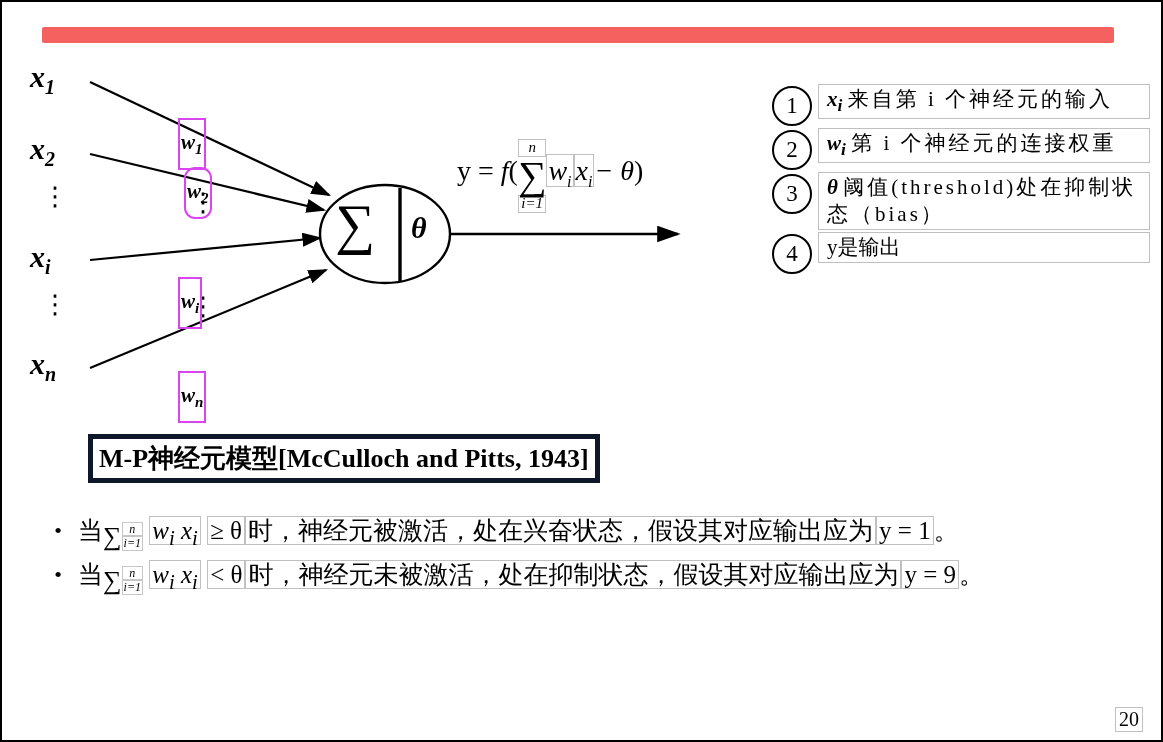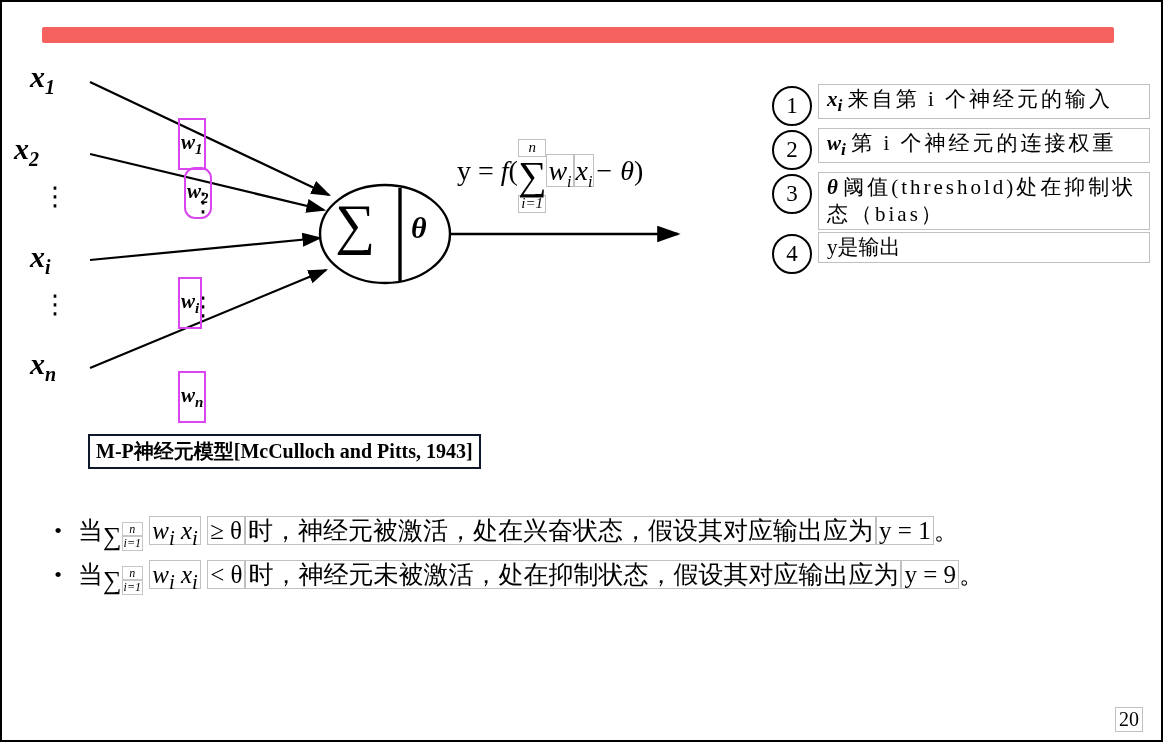--- a/index.html
+++ b/index.html
@@ -122,23 +122,23 @@
     border: 1px solid #c0c0c0;
     padding: 0 1px;
     font-style: italic;
   }
   .boxed-var sub { font-size: 16px; }
   
   .caption {
     position: absolute;
     left: 86px;
     top: 432px;
-    font-size: 20px;
-    font-weight: bold;
-    border: 2px solid #0f172a;
+    font-size: 26px;
+    font-weight: bold;
+    border: 5px solid #0f172a;
     padding: 2px 6px;
     background: transparent;
     white-space: nowrap;
   }
   
   .legend {
     position: absolute;
     left: 770px;
     top: 82px;
     width: 378px;
@@ -258,21 +258,21 @@
     <line x1="88" y1="366" x2="324" y2="268" stroke="#000" stroke-width="2.2" marker-end="url(#arrow)"></line>
 
     <ellipse cx="383" cy="232" rx="65" ry="49" fill="#ffffff" stroke="#000" stroke-width="2.4"></ellipse>
 
     <line x1="398" y1="186" x2="398" y2="279" stroke="#000" stroke-width="3.4"></line>
 
     <line x1="448" y1="232" x2="676" y2="232" stroke="#000" stroke-width="2.6" marker-end="url(#arrow)"></line>
   </svg>
 
   <div class="xlabel" style="left:28px; top:58px;"><span>x</span><sub>1</sub></div>
-  <div class="xlabel" style="left:12px; top:130px;"><span>x</span><sub>2</sub></div>
+  <div class="xlabel" style="left:28px; top:130px;"><span>x</span><sub>2</sub></div>
   <div class="xlabel" style="left:28px; top:238px;"><span>x</span><sub>i</sub></div>
   <div class="xlabel" style="left:28px; top:345px;"><span>x</span><sub>n</sub></div>
 
   <div class="vdots" style="left:40px; top:190px;">⋮</div>
   <div class="vdots" style="left:40px; top:298px;">⋮</div>
   <div class="vdots" style="left:188px; top:196px;">⋮</div>
   <div class="vdots" style="left:188px; top:300px;">⋮</div>
 
   <div class="wlabel" style="left:176px; top:99px;"><span>w</span><sub>1</sub></div>
   <div class="wlabel" style="left:182px; top:148px;border-radius:11px;"><span>w</span><sub>2</sub></div>

